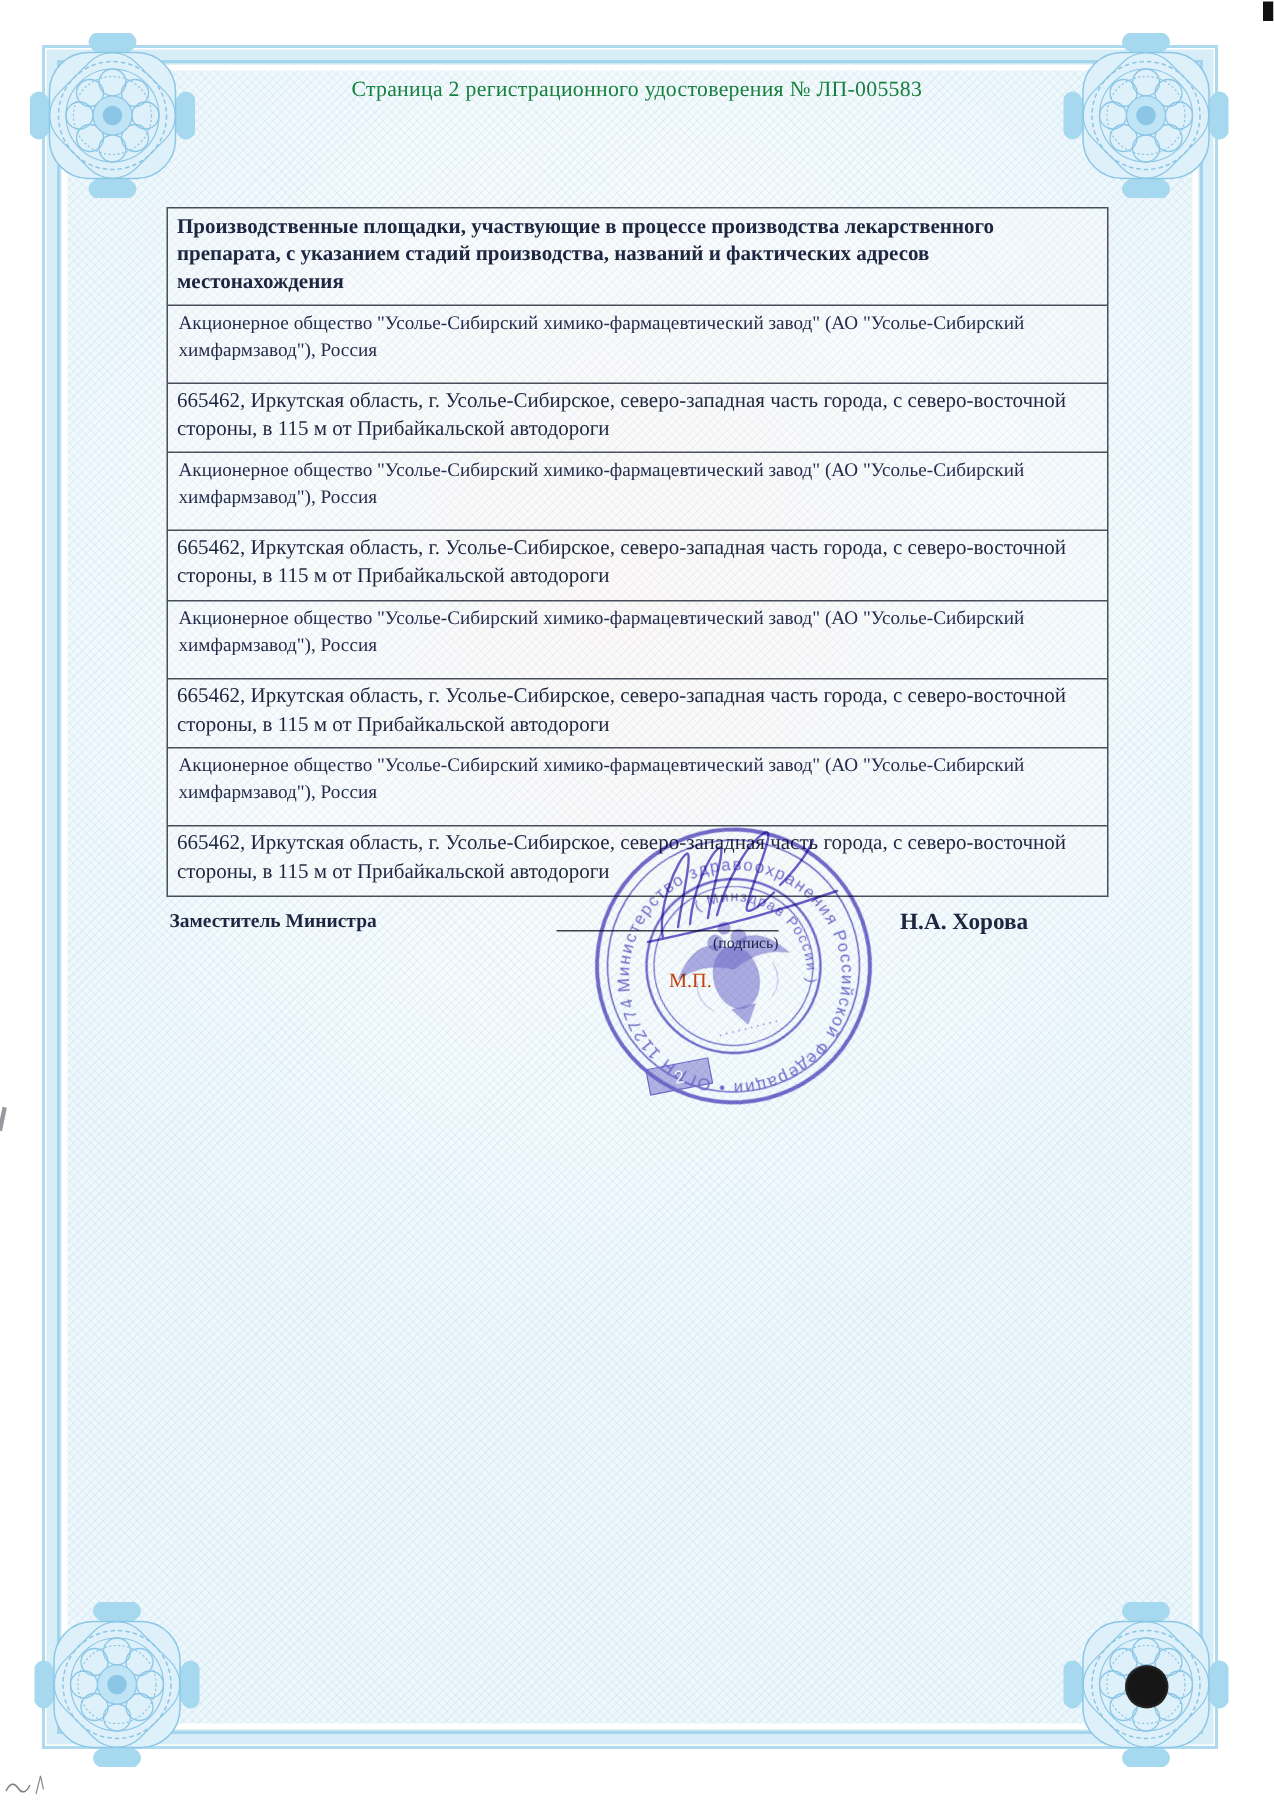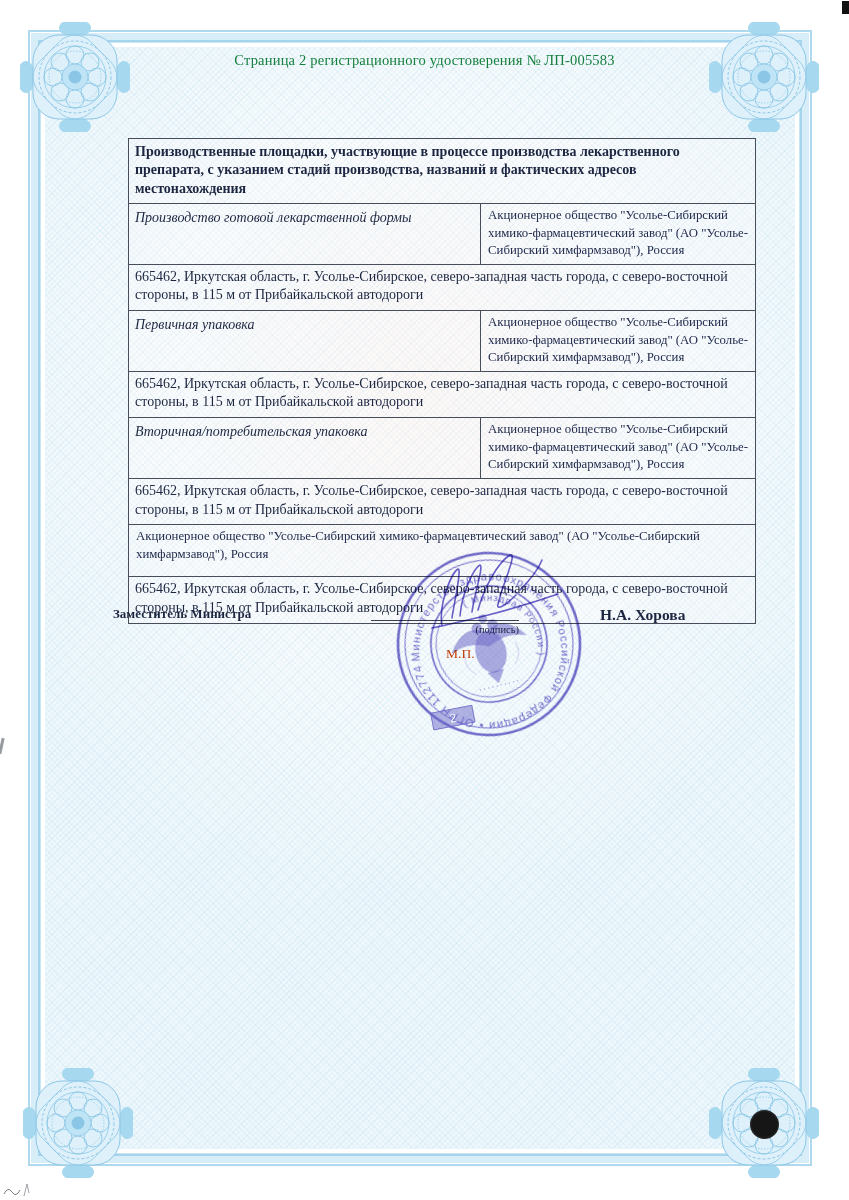--- a/index.html
+++ b/index.html
@@ -58,21 +58,20 @@
   .page-header {
     position:absolute; left:0; top:52px; width:849px; text-align:center;
     font-size:14.5px; letter-spacing:.2px; color:#15803d;
   }
 
   
   .sites-table {
     position:absolute; left:111px; top:138px; width:628px;
     border:1.5px solid #474d59; background:rgba(255,253,250,0.25);
     color:#1d2641;
-    margin-left:17px;
   }
   .t-head {
     padding:4px 6px 5px 6px; font-weight:bold; font-size:14px; line-height:1.31;
     border-bottom:1.5px solid #474d59;
   }
   .t-pair { display:flex; border-bottom:1.5px solid #474d59; }
   .t-stage {
     width:352px; flex:0 0 352px; border-right:1.5px solid #474d59;
     font-style:italic; font-size:14px; padding:5px 6px; line-height:1.3;
   }
@@ -168,33 +167,30 @@
   <path d="M2 16 Q6 8 10 14 T18 12" fill="none" stroke="#5c5f66" stroke-width="1"></path>
   <path d="M22 18 L25 6 L27 15" fill="none" stroke="#6a6d73" stroke-width=".8"></path>
 </svg>
 
 <div class="page-header">Страница 2 регистрационного удостоверения № ЛП-005583</div>
 
 <div class="sites-table">
   <div class="t-head">Производственные площадки, участвующие в процессе производства лекарственного препарата, с указанием стадий производства, названий и фактических адресов местонахождения</div>
 
   <div class="t-pair tall">
-    <div class="t-stage">Производство готовой лекарственной формы</div>
-    <div class="t-company">Акционерное общество "Усолье-Сибирский химико-фармацевтический завод" (АО "Усолье-Сибирский химфармзавод"), Россия</div>
-  </div>
-  <div class="t-addr">665462, Иркутская область, г. Усолье-Сибирское, северо-западная часть города, с северо-восточной стороны, в 115 м от Прибайкальской автодороги</div>
-
-  <div class="t-pair tall">
-    <div class="t-stage">Первичная упаковка</div>
-    <div class="t-company">Акционерное общество "Усолье-Сибирский химико-фармацевтический завод" (АО "Усолье-Сибирский химфармзавод"), Россия</div>
-  </div>
-  <div class="t-addr">665462, Иркутская область, г. Усолье-Сибирское, северо-западная часть города, с северо-восточной стороны, в 115 м от Прибайкальской автодороги</div>
-
-  <div class="t-pair tall">
-    <div class="t-stage">Вторичная/потребительская упаковка</div>
+    <div class="t-company">Акционерное общество "Усолье-Сибирский химико-фармацевтический завод" (АО "Усолье-Сибирский химфармзавод"), Россия</div>
+  </div>
+  <div class="t-addr">665462, Иркутская область, г. Усолье-Сибирское, северо-западная часть города, с северо-восточной стороны, в 115 м от Прибайкальской автодороги</div>
+
+  <div class="t-pair tall">
+    <div class="t-company">Акционерное общество "Усолье-Сибирский химико-фармацевтический завод" (АО "Усолье-Сибирский химфармзавод"), Россия</div>
+  </div>
+  <div class="t-addr">665462, Иркутская область, г. Усолье-Сибирское, северо-западная часть города, с северо-восточной стороны, в 115 м от Прибайкальской автодороги</div>
+
+  <div class="t-pair tall">
     <div class="t-company">Акционерное общество "Усолье-Сибирский химико-фармацевтический завод" (АО "Усолье-Сибирский химфармзавод"), Россия</div>
   </div>
   <div class="t-addr">665462, Иркутская область, г. Усолье-Сибирское, северо-западная часть города, с северо-восточной стороны, в 115 м от Прибайкальской автодороги</div>
 
   <div class="t-pair tall">
     <div class="t-company">Акционерное общество "Усолье-Сибирский химико-фармацевтический завод" (АО "Усолье-Сибирский химфармзавод"), Россия</div>
   </div>
   <div class="t-addr">665462, Иркутская область, г. Усолье-Сибирское, северо-западная часть города, с северо-восточной стороны, в 115 м от Прибайкальской автодороги</div>
 </div>
 

